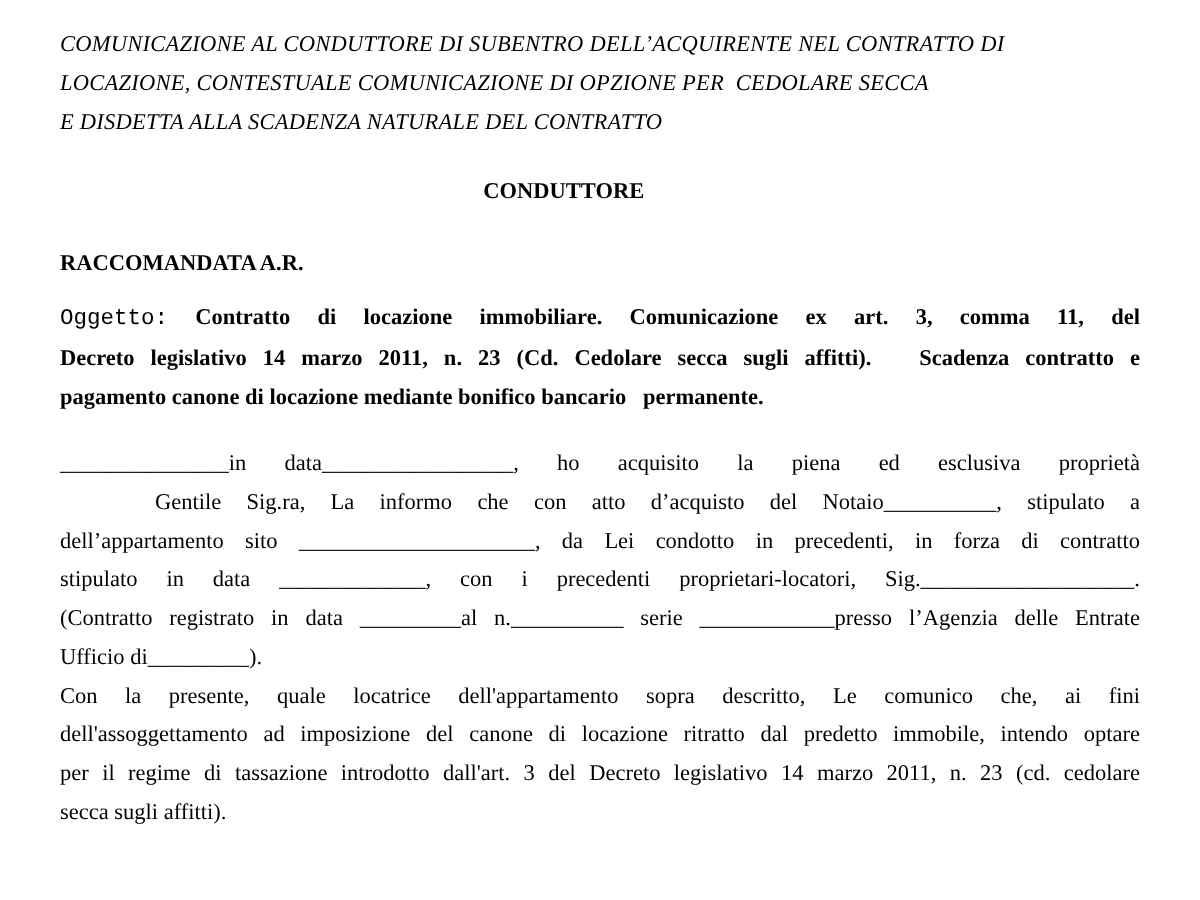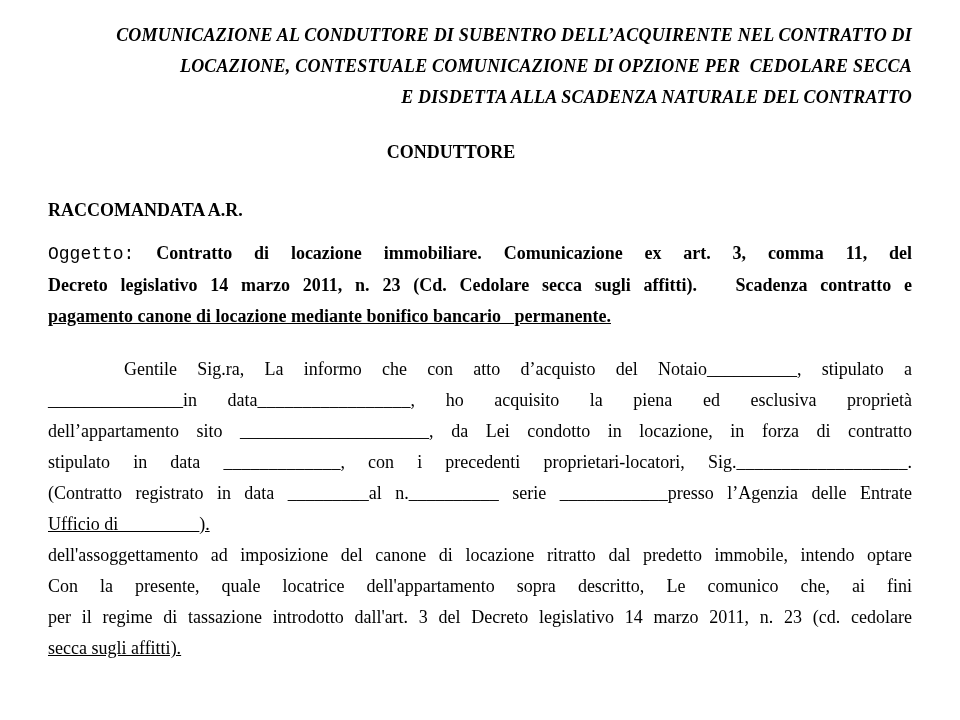--- a/index.html
+++ b/index.html
@@ -25,25 +25,24 @@
     line-height: 31px;
     min-height: 31px;
   }
   .just {
     text-align: justify;
     text-align-last: justify;
   }
   .last-line {
     text-align: left;
     text-align-last: left;
-    text-decoration: underline;
   }
   .title-line {
-    text-align: right;
-    font-weight: bold;
+    text-align: left;
+    font-weight: normal;
     font-style: italic;
     letter-spacing: 0.2px;
   }
   .b { font-weight: bold; }
   .acquirente { margin-top: 24px; font-weight: bold; }
   .conduttore {
     margin-top: 24px;
     font-weight: bold;
     text-align: center;
     padding-right: 58px;
@@ -74,28 +73,28 @@
   <div class="oggetto">
     <div class="line just">
       <span class="label">Oggetto:</span>
       <span class="b">Contratto di locazione immobiliare. Comunicazione ex art. 3, comma 11, del</span>
     </div>
     <div class="line just">Decreto legislativo 14 marzo 2011, n. 23 (Cd. Cedolare secca sugli affitti).&nbsp;&nbsp; Scadenza contratto e</div>
     <div class="line just last-line">pagamento canone di locazione mediante bonifico bancario&nbsp;&nbsp; permanente.</div>
   </div>
 
   <div class="para1">
+    <div class="line just">_______________in data_________________, ho acquisito la piena ed esclusiva proprietà</div>
     <div class="line just indent">Gentile Sig.ra, La informo che con atto d’acquisto del Notaio__________, stipulato a</div>
-    <div class="line just">_______________in data_________________, ho acquisito la piena ed esclusiva proprietà</div>
-    <div class="line just">dell’appartamento sito _____________________, da Lei condotto in locazione, in forza di contratto</div>
+    <div class="line just">dell’appartamento sito _____________________, da Lei condotto in precedenti, in forza di contratto</div>
     <div class="line just">stipulato in data _____________, con i precedenti proprietari-locatori, Sig.___________________.</div>
     <div class="line just">(Contratto registrato in data _________al n.__________ serie ____________presso l’Agenzia delle Entrate</div>
     <div class="line just last-line">Ufficio di_________).</div>
   </div>
 
   <div class="para2">
+    <div class="line just">Con la presente, quale locatrice dell'appartamento sopra descritto, Le comunico che, ai fini</div>
     <div class="line just">dell'assoggettamento ad imposizione del canone di locazione ritratto dal predetto immobile, intendo optare</div>
-    <div class="line just">Con la presente, quale locatrice dell'appartamento sopra descritto, Le comunico che, ai fini</div>
     <div class="line just">per il regime di tassazione introdotto dall'art. 3 del Decreto legislativo 14 marzo 2011, n. 23 (cd. cedolare</div>
     <div class="line just last-line">secca sugli affitti).</div>
   </div>
 
 </div>
 
 </body></html>

